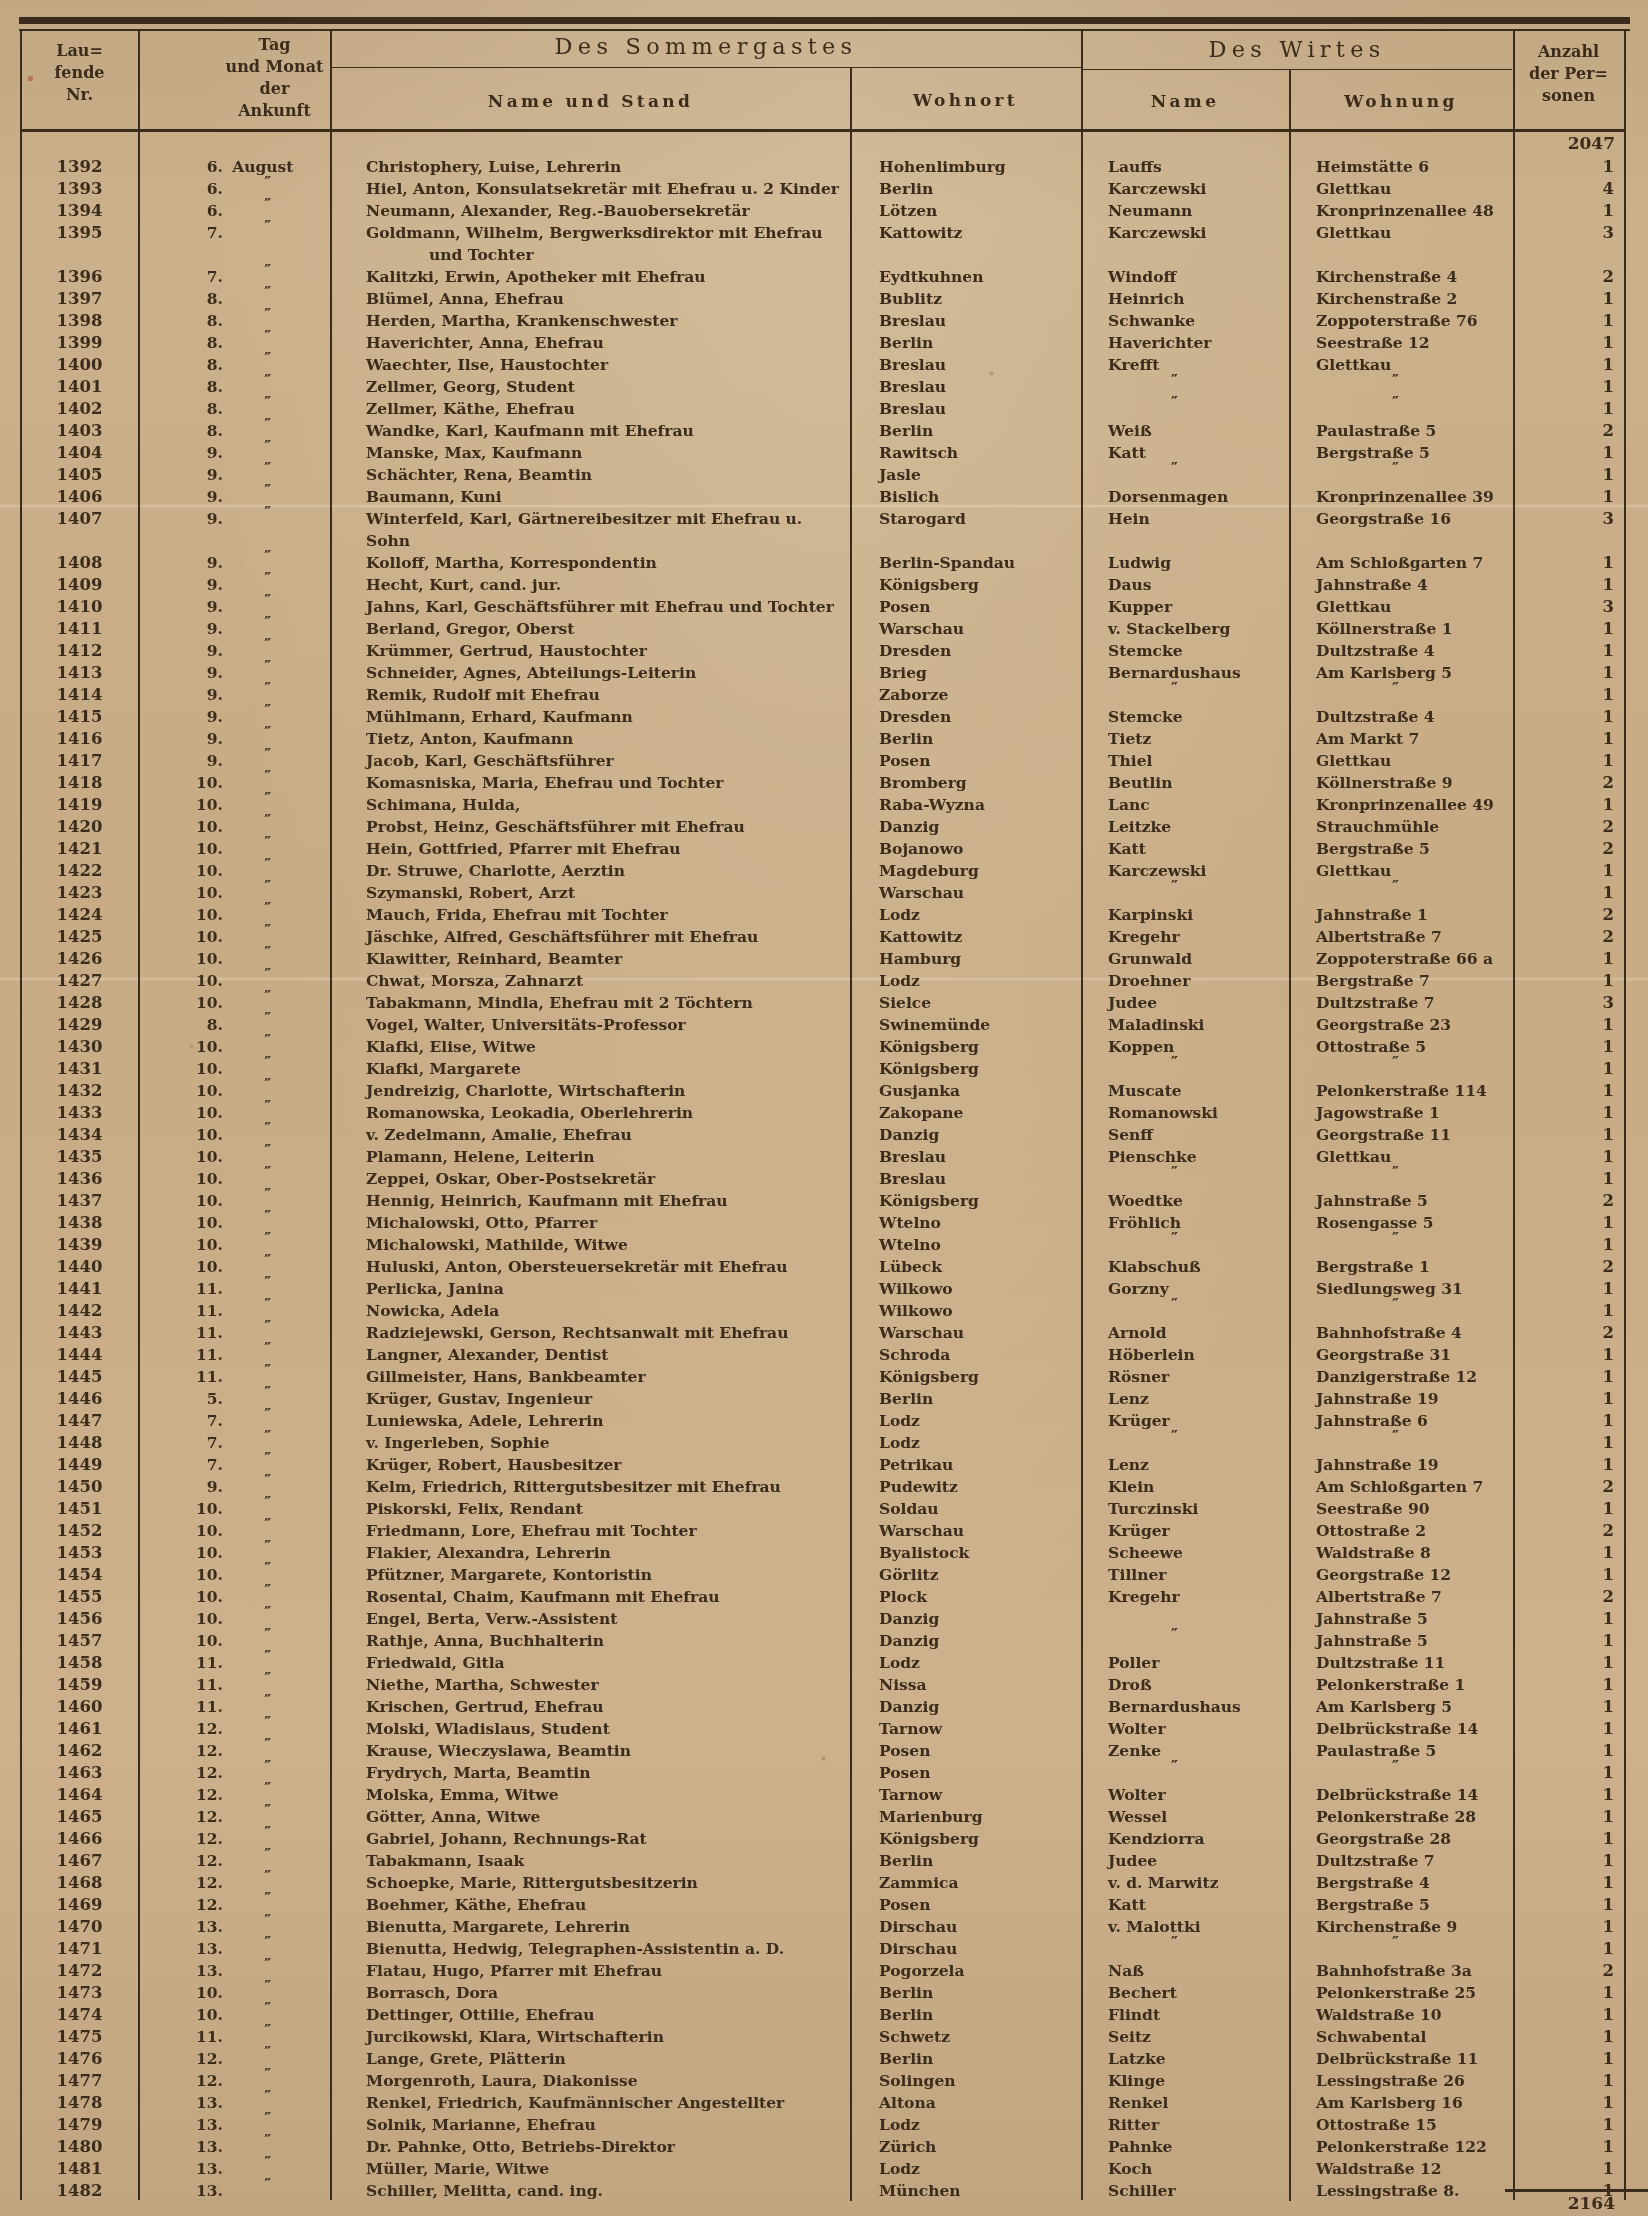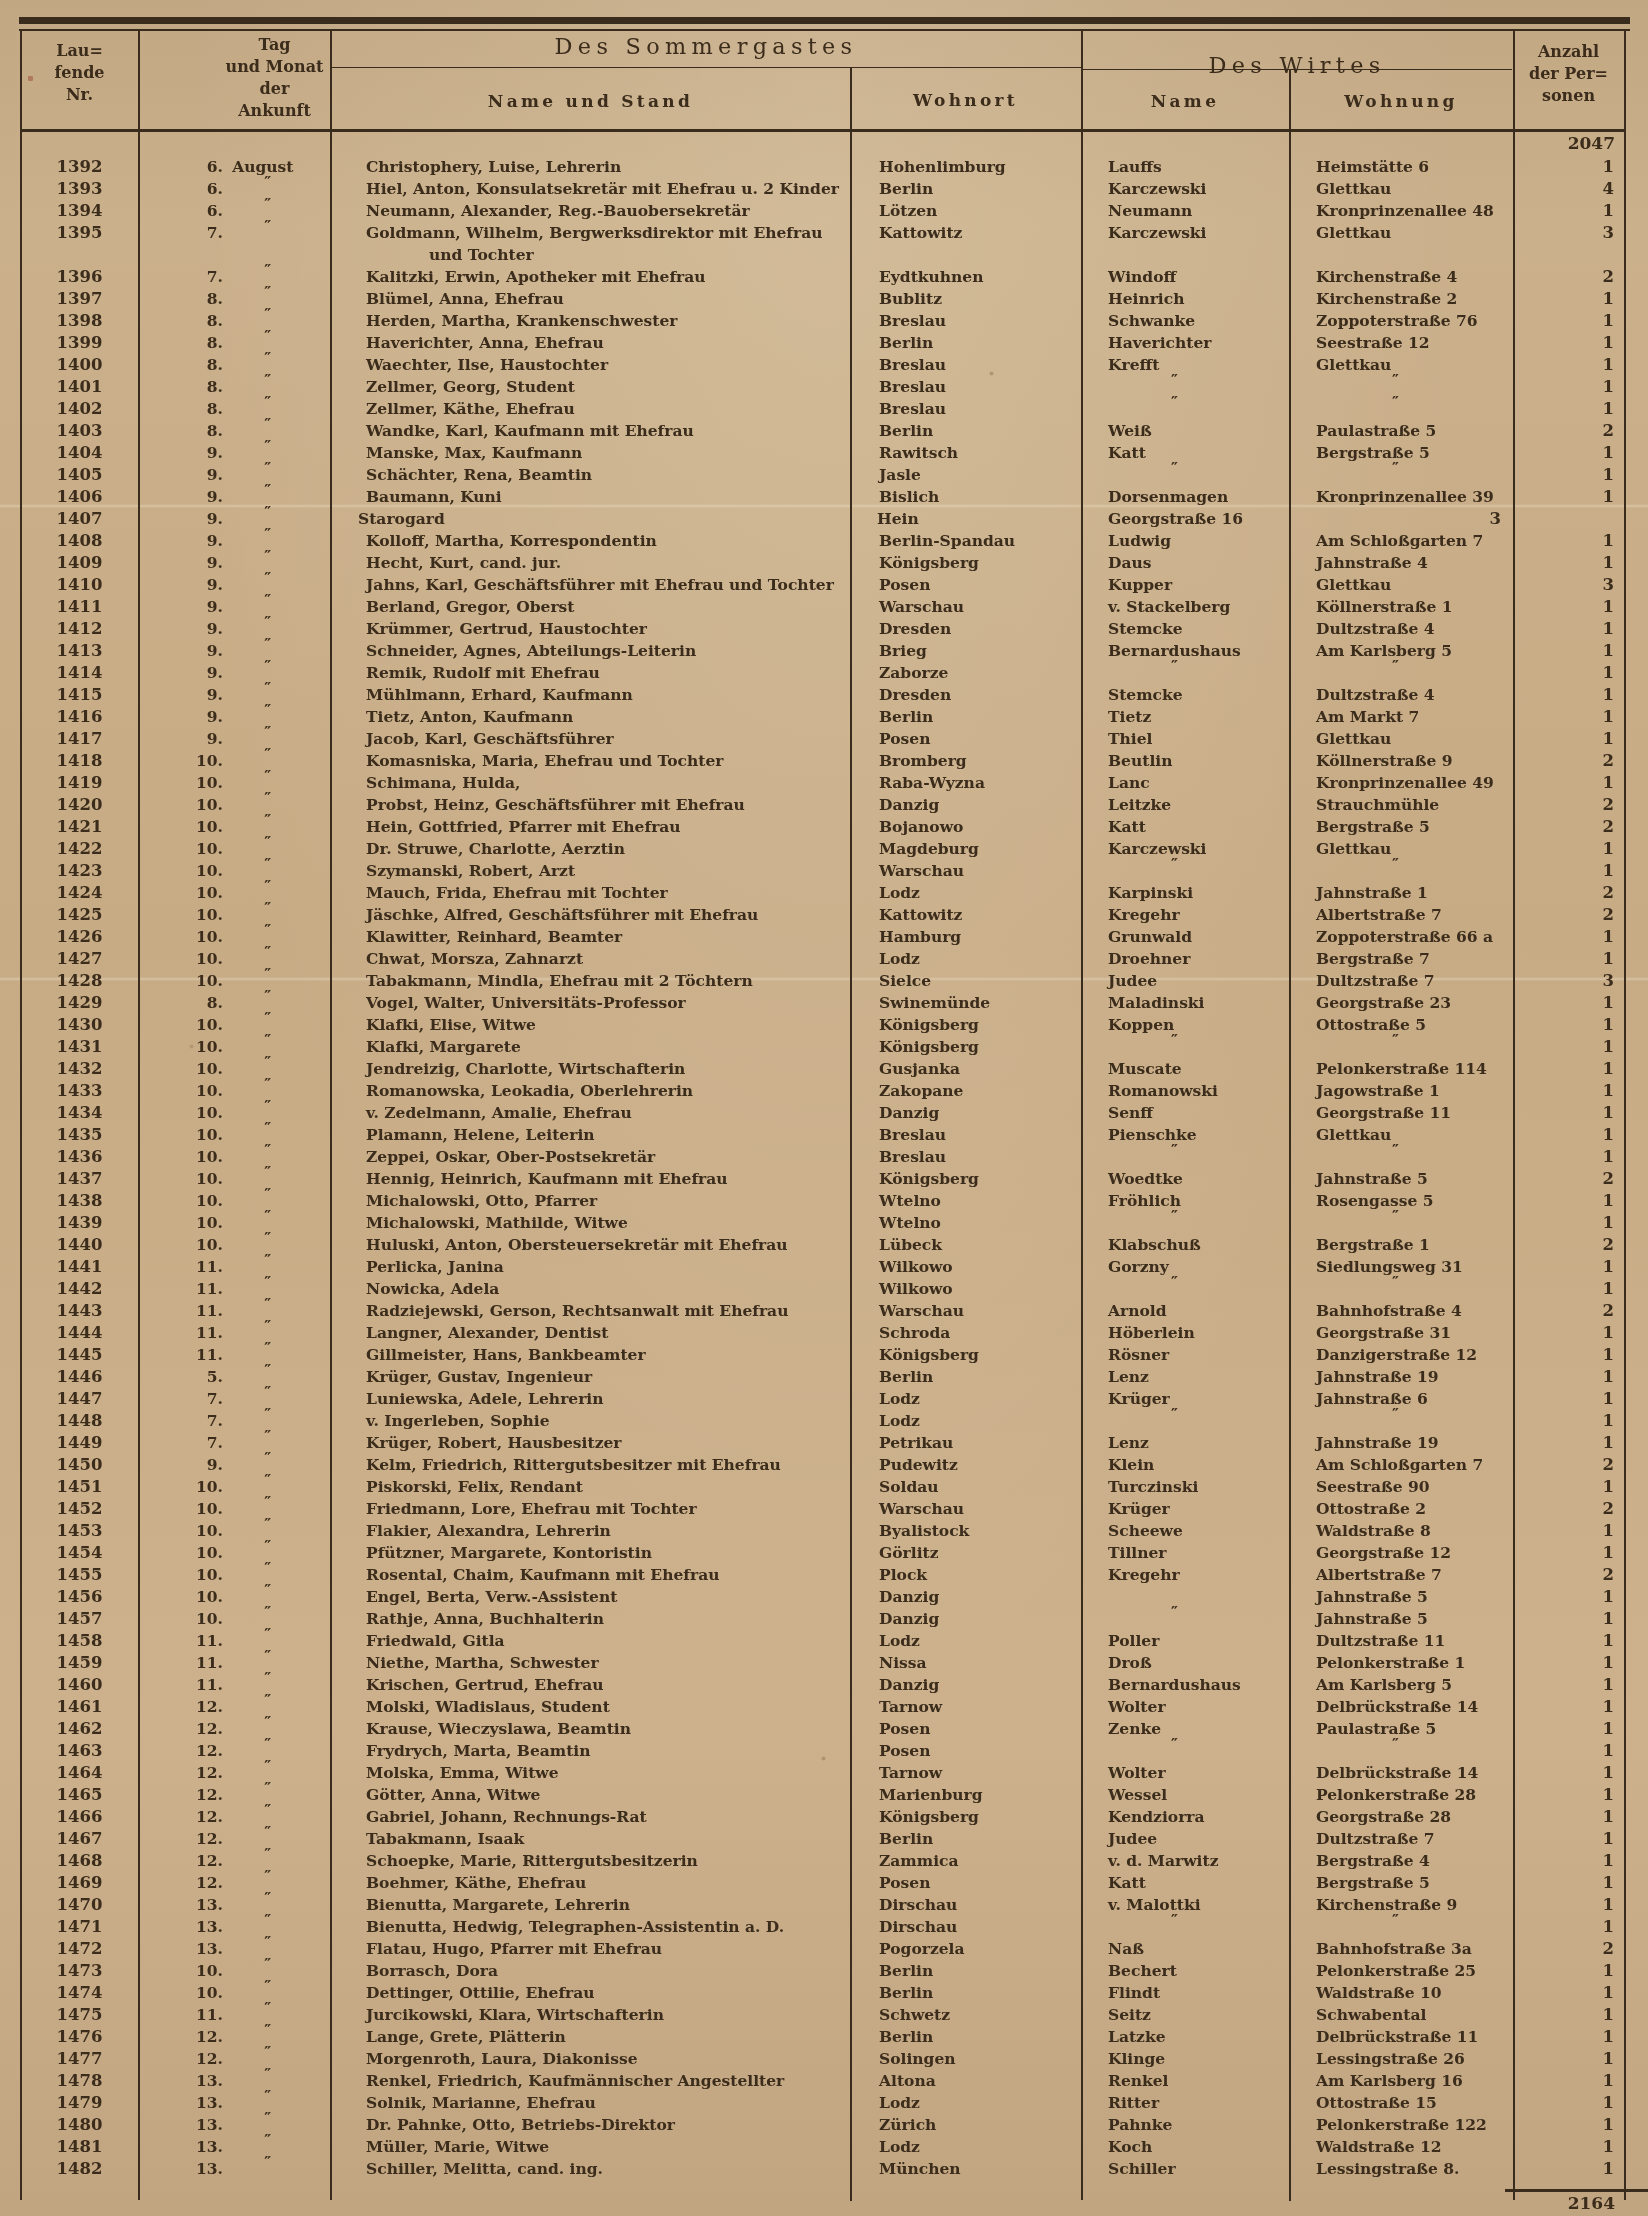--- a/index.html
+++ b/index.html
@@ -26,21 +26,21 @@
   .r-total{left:1505px;top:2189px;width:143px;height:2.6px;}
   .vrule{width:2px;top:30px;height:2170px;}
   .v-l{left:20px;} .v-1{left:138px;} .v-2{left:330px;}
   .v-3{left:850px;top:68px;height:2133px;}
   .v-4{left:1081px;}
   .v-5{left:1289px;top:70px;height:2131px;}
   .v-6{left:1513px;} .v-r{left:1624px;}
   
   .hgroup{position:absolute;text-align:center;font-size:22.4px;font-weight:400;letter-spacing:5.3px;}
   .hg-guest{left:330px;top:33px;width:752px;}
-  .hg-host{left:1081px;top:52px;width:432px;text-align:center;}
+  .hg-host{left:1081px;top:36px;width:432px;text-align:center;}
   .hcell{position:absolute;text-align:center;font-size:16px;font-weight:700;white-space:pre-line;line-height:22px;}
   .h-nr{left:20px;top:40px;width:119px;}
   .h-date{left:138px;top:34px;width:191px;padding-left:41px;}
   .h-anz{left:1513px;top:41px;width:111px;}
   .hsub{position:absolute;text-align:center;font-size:17px;font-weight:700;letter-spacing:3.3px;line-height:46px;height:46px;}
   .h-gname{left:330px;top:78px;width:521px;}
   .h-wohnort{left:850px;top:77px;width:231px;}
   .h-hname{left:1081px;top:78px;width:208px;}
   .h-wohnung{left:1289px;top:78px;width:224px;}
   
@@ -304,20 +304,21 @@
     <div class="c c-wohnung"><span>Kronprinzenallee 39</span></div>
     <div class="c c-anz"><span>1</span></div>
   </div>
 
   <div class="r">
     <div class="c c-nr"><span>1407</span></div>
     <div class="c c-date">
           <span class="day">9.</span>
           <span class="mon"><span class="dt">″</span></span>
         </div>
+    <div class="c c-guest"><span>Winterfeld, Karl, Gärtnereibesitzer mit Ehefrau u. Sohn</span></div>
     <div class="c c-wohnort"><span>Starogard</span></div>
     <div class="c c-host"><span>Hein</span></div>
     <div class="c c-wohnung"><span>Georgstraße 16</span></div>
     <div class="c c-anz"><span>3</span></div>
   </div>
 
   <div class="r">
     <div class="c c-nr"><span>1408</span></div>
     <div class="c c-date">
           <span class="day">9.</span>

